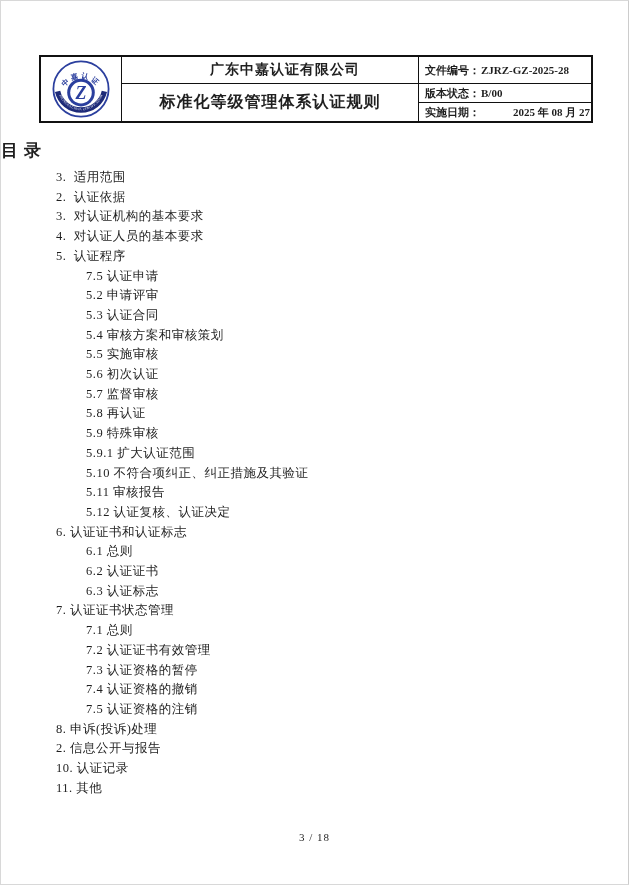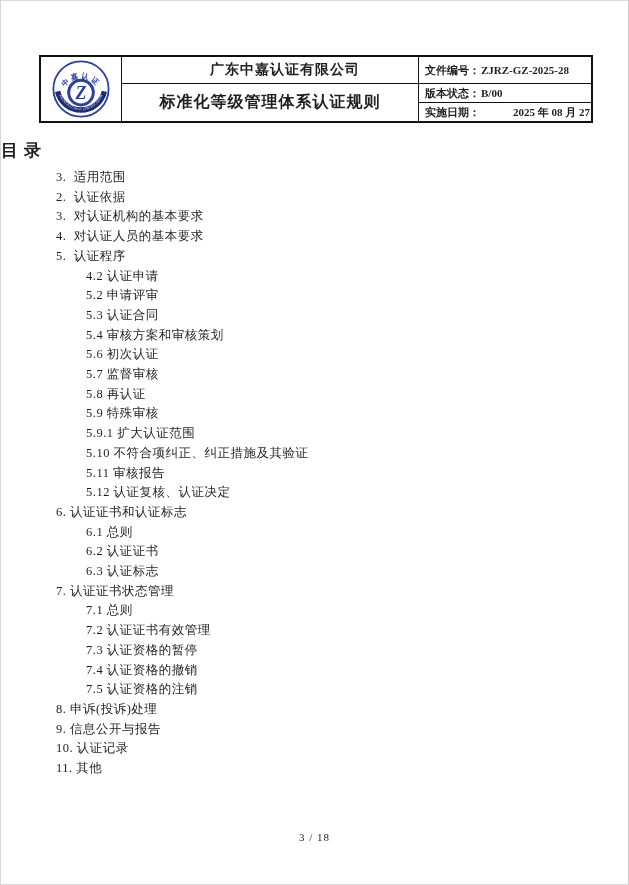--- a/index.html
+++ b/index.html
@@ -130,43 +130,44 @@
   </div>
 
   <div class="toc-title">目录</div>
 
   <div class="toc-list">
       <div class="toc-item lvl1">3.  适用范围</div>
       <div class="toc-item lvl1">2.  认证依据</div>
       <div class="toc-item lvl1">3.  对认证机构的基本要求</div>
       <div class="toc-item lvl1">4.  对认证人员的基本要求</div>
       <div class="toc-item lvl1">5.  认证程序</div>
-      <div class="toc-item lvl2">4.2 认证申请</div>
+      <div class="toc-item lvl2">7.5 认证申请</div>
       <div class="toc-item lvl2">5.2 申请评审</div>
       <div class="toc-item lvl2">5.3 认证合同</div>
       <div class="toc-item lvl2">5.4 审核方案和审核策划</div>
+      <div class="toc-item lvl2">5.5 实施审核</div>
       <div class="toc-item lvl2">5.6 初次认证</div>
       <div class="toc-item lvl2">5.7 监督审核</div>
       <div class="toc-item lvl2">5.8 再认证</div>
       <div class="toc-item lvl2">5.9 特殊审核</div>
       <div class="toc-item lvl2">5.9.1 扩大认证范围</div>
       <div class="toc-item lvl2">5.10 不符合项纠正、纠正措施及其验证</div>
       <div class="toc-item lvl2">5.11 审核报告</div>
       <div class="toc-item lvl2">5.12 认证复核、认证决定</div>
       <div class="toc-item lvl1">6. 认证证书和认证标志</div>
       <div class="toc-item lvl2">6.1 总则</div>
       <div class="toc-item lvl2">6.2 认证证书</div>
       <div class="toc-item lvl2">6.3 认证标志</div>
       <div class="toc-item lvl1">7. 认证证书状态管理</div>
       <div class="toc-item lvl2">7.1 总则</div>
       <div class="toc-item lvl2">7.2 认证证书有效管理</div>
       <div class="toc-item lvl2">7.3 认证资格的暂停</div>
       <div class="toc-item lvl2">7.4 认证资格的撤销</div>
       <div class="toc-item lvl2">7.5 认证资格的注销</div>
       <div class="toc-item lvl1">8. 申诉(投诉)处理</div>
-      <div class="toc-item lvl1">9. 信息公开与报告</div>
+      <div class="toc-item lvl1">2. 信息公开与报告</div>
       <div class="toc-item lvl1">10. 认证记录</div>
       <div class="toc-item lvl1">11. 其他</div>
     </div>
 
   <div class="page-footer">3 / 18</div>
 
 </div>
 
 </body></html>

